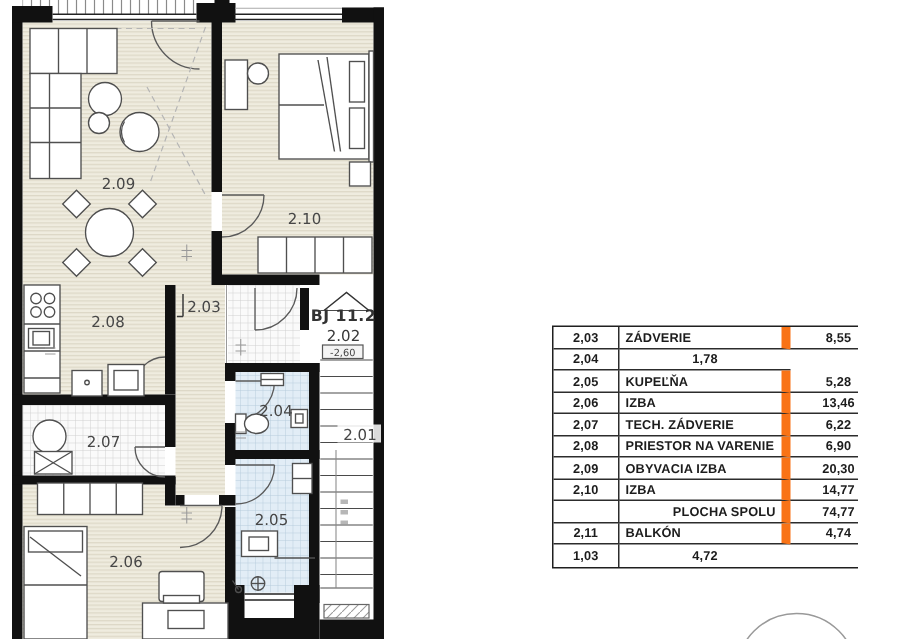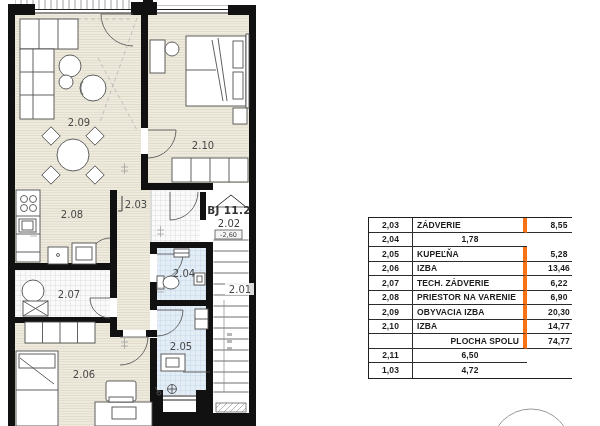--- a/index.html
+++ b/index.html
@@ -13,21 +13,21 @@
 
   
   .area-table{position:absolute;left:368px;top:217px;width:224px;
               border:1.5px solid #1f1f1f;background:#fff;
               font-size:8.5px;font-weight:700;color:#1c1c1c;letter-spacing:.1px;}
   .tr{display:grid;grid-template-columns:44px 114px 64px;height:14.5px;}
   .tr:not(:last-child) .td{border-bottom:1px solid #2c2c2c;}
   .td{display:flex;align-items:center;justify-content:center;overflow:hidden;
       white-space:nowrap;box-sizing:border-box;}
   .td.c-no{border-right:1px solid #2c2c2c;}
-  .td.c-name{justify-content:flex-start;padding-left:4px;border-right:4px solid #f97316;}
+  .td.c-name{justify-content:flex-start;padding-left:4px;border-right:6px solid #f97316;}
   .tr.sum .c-name{justify-content:flex-end;padding-right:4px;}
 </style>
 </head>
 <body>
 
 <div class="stage">
 
 <svg width="600" height="426" viewBox="0 0 600 426">
   <defs>
     <pattern id="wood" width="1" height="2.6" patternUnits="userSpaceOnUse">
@@ -344,21 +344,22 @@
     <div class="td c-name">IZBA</div>
     <div class="td c-area">14,77</div>
   </div>
   <div class="tr sum">
     <div class="td c-no"></div>
     <div class="td c-name">PLOCHA SPOLU</div>
     <div class="td c-area">74,77</div>
   </div>
   <div class="tr">
     <div class="td c-no">2,11</div>
-    <div class="td c-area">6,50</div>
+    <div class="td c-name">BALKÓN</div>
+    <div class="td c-area">4,74</div>
   </div>
   <div class="tr">
     <div class="td c-no">1,03</div>
     <div class="td c-area">4,72</div>
   </div>
 </div>
 
 </div>
 
 </body></html>

